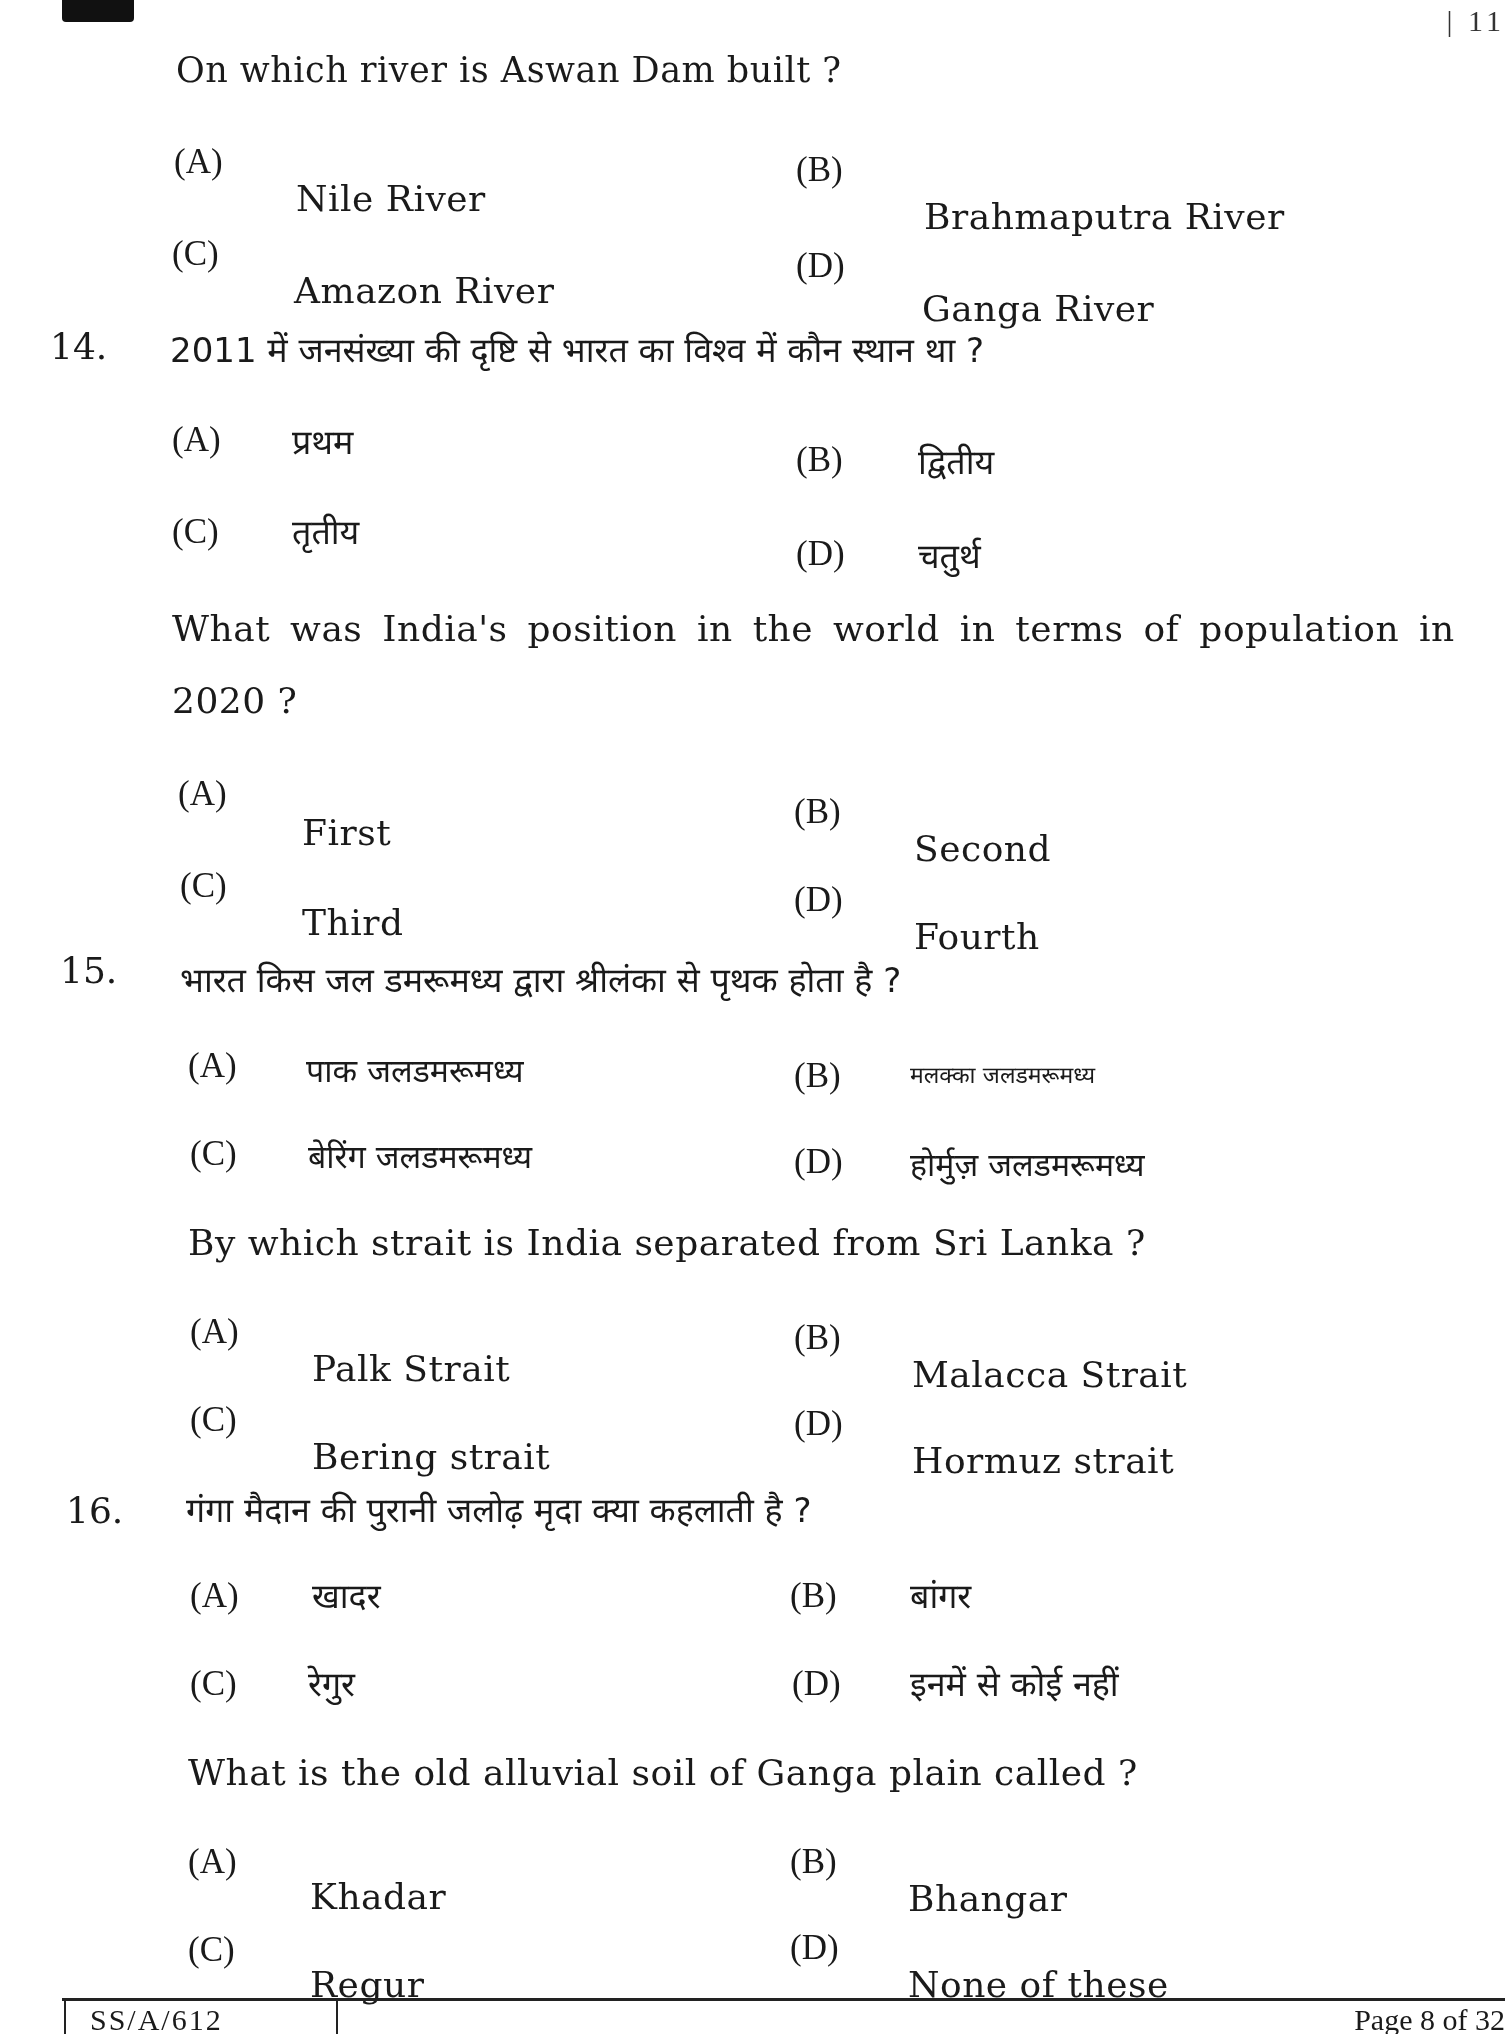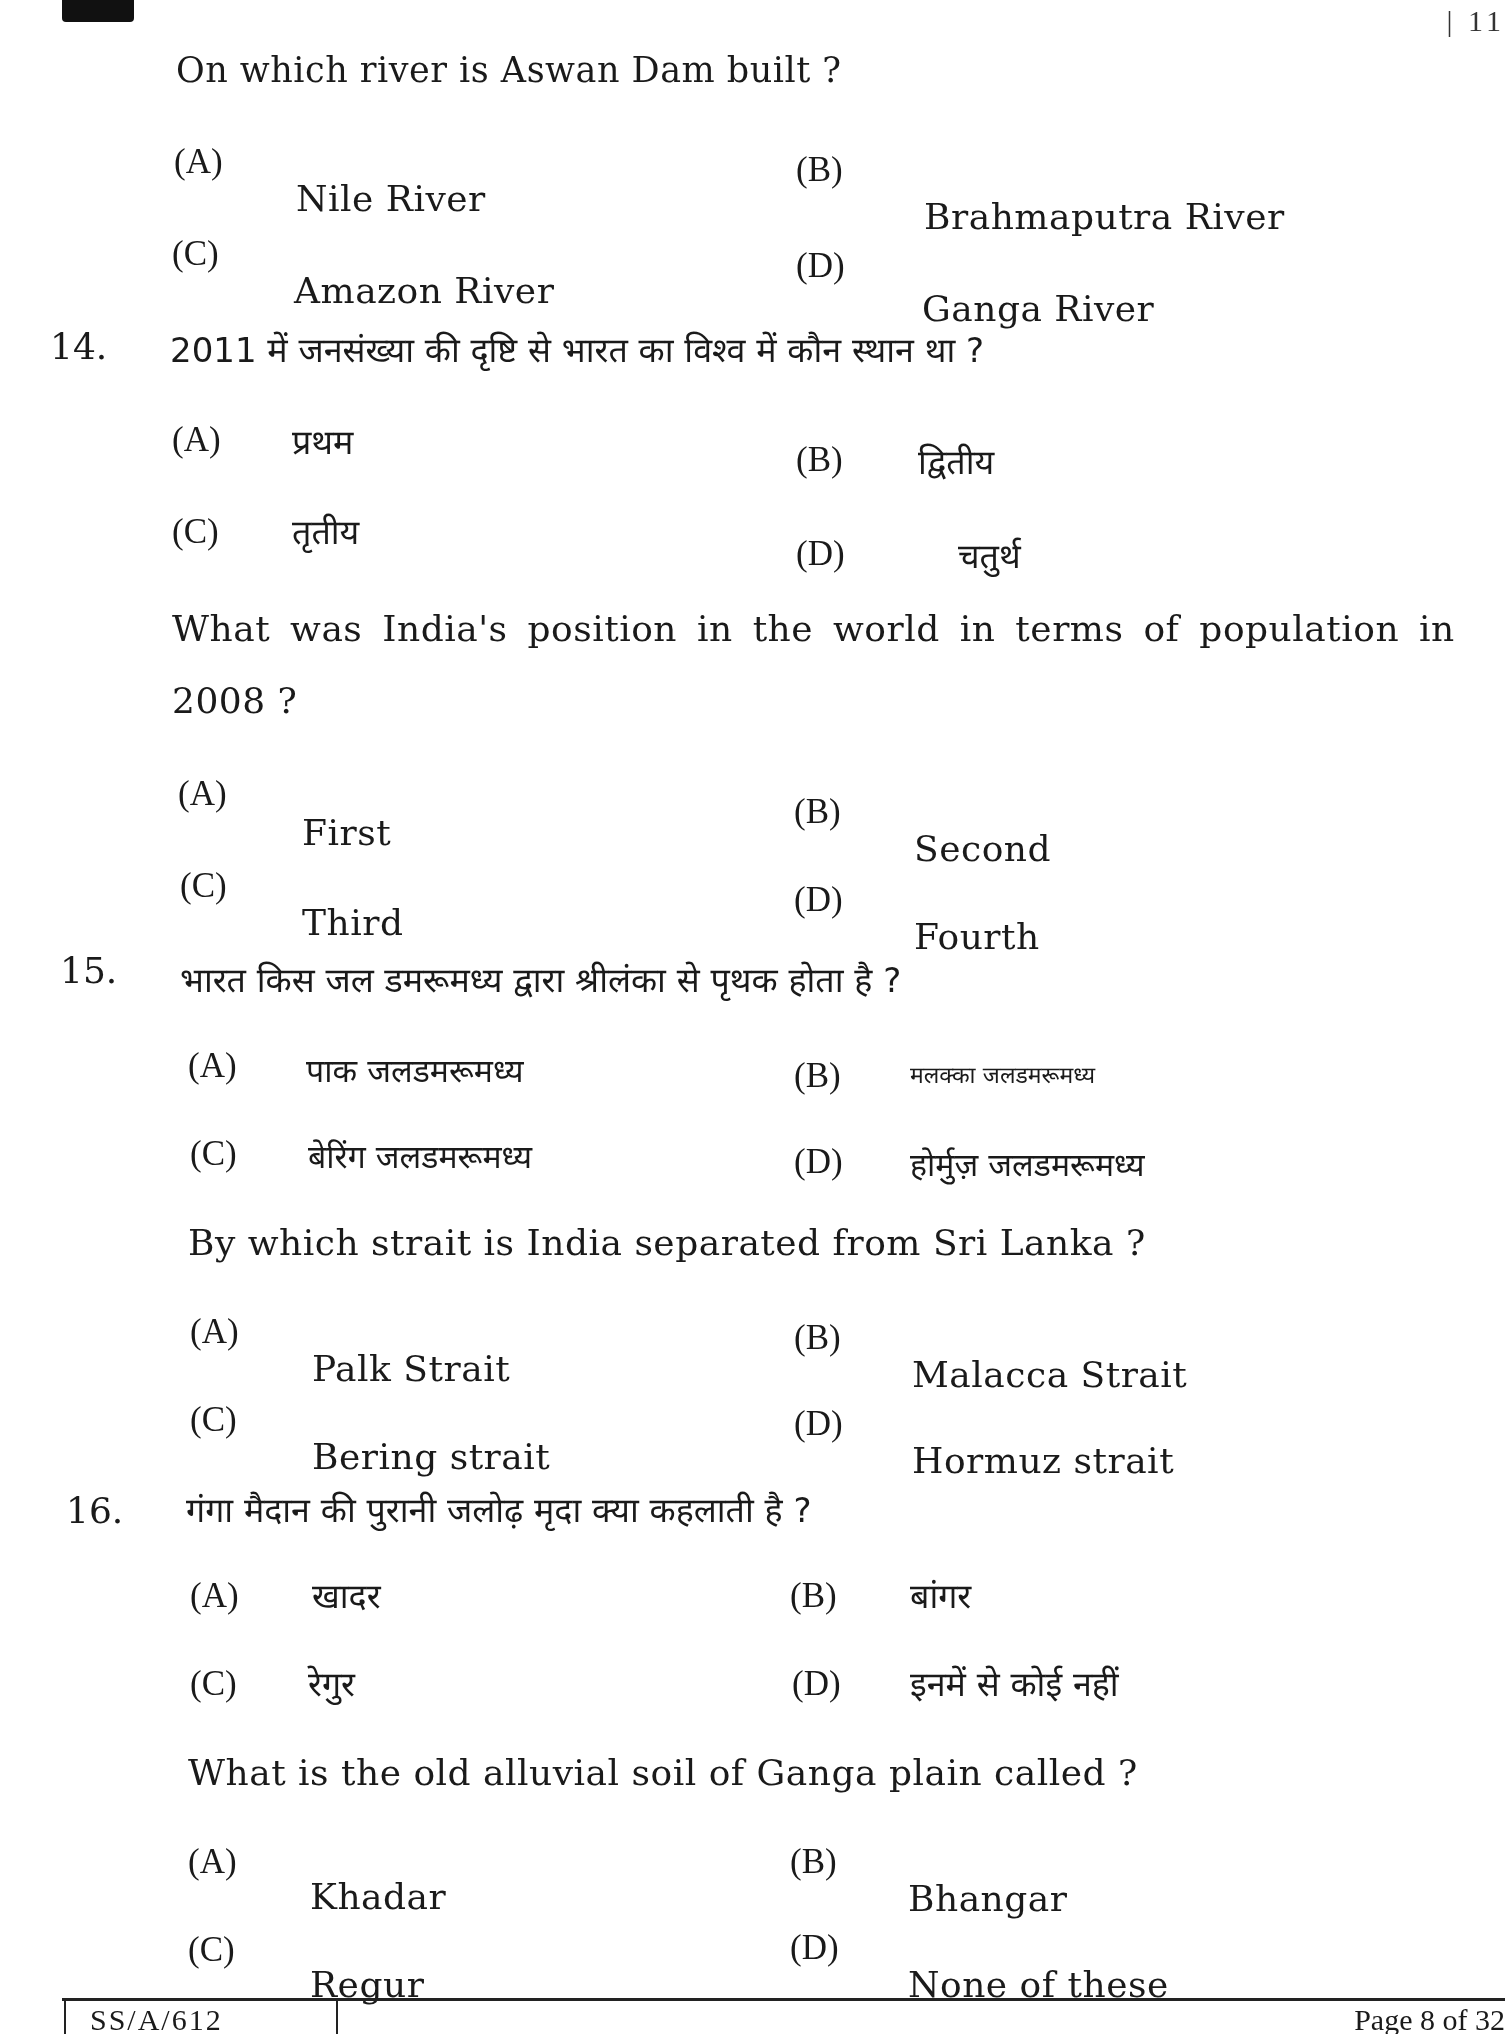--- a/index.html
+++ b/index.html
@@ -56,24 +56,24 @@
 
 <div class="abs qnum" style="left:50px;top:326px;">14.</div>
 <div class="abs hindi" style="left:170px;top:326px;text-align:right;">2011 में जनसंख्या की दृष्टि से भारत का विश्व में कौन स्थान था ?</div>
 <div class="abs opt-label" style="left:172px;top:420px;">(A)</div>
 <div class="abs hindi" style="left:292px;top:418px;">प्रथम</div>
 <div class="abs opt-label" style="left:796px;top:440px;">(B)</div>
 <div class="abs hindi" style="left:918px;top:438px;">द्वितीय</div>
 <div class="abs opt-label" style="left:172px;top:512px;">(C)</div>
 <div class="abs hindi" style="left:292px;top:508px;">तृतीय</div>
 <div class="abs opt-label" style="left:796px;top:534px;">(D)</div>
-<div class="abs hindi" style="left:958px;top:532px;">चतुर्थ</div>
+<div class="abs hindi" style="left:918px;top:532px;">चतुर्थ</div>
 
 <div class="abs qtext" style="left:172px;top:608px;word-spacing:8px;">What was India's position in the world in terms of population in</div>
-<div class="abs qtext" style="left:172px;top:680px;">2008 ?</div>
+<div class="abs qtext" style="left:172px;top:680px;">2020 ?</div>
 <div class="abs opt-label" style="left:178px;top:774px;">(A)</div>
 <div class="abs opt-text" style="left:302px;top:776px;">First</div>
 <div class="abs opt-label" style="left:794px;top:792px;">(B)</div>
 <div class="abs opt-text" style="left:914px;top:792px;">Second</div>
 <div class="abs opt-label" style="left:180px;top:866px;">(C)</div>
 <div class="abs opt-text" style="left:302px;top:866px;">Third</div>
 <div class="abs opt-label" style="left:794px;top:880px;">(D)</div>
 <div class="abs opt-text" style="left:914px;top:880px;">Fourth</div>
 
 <div class="abs qnum" style="left:60px;top:950px;">15.</div>

